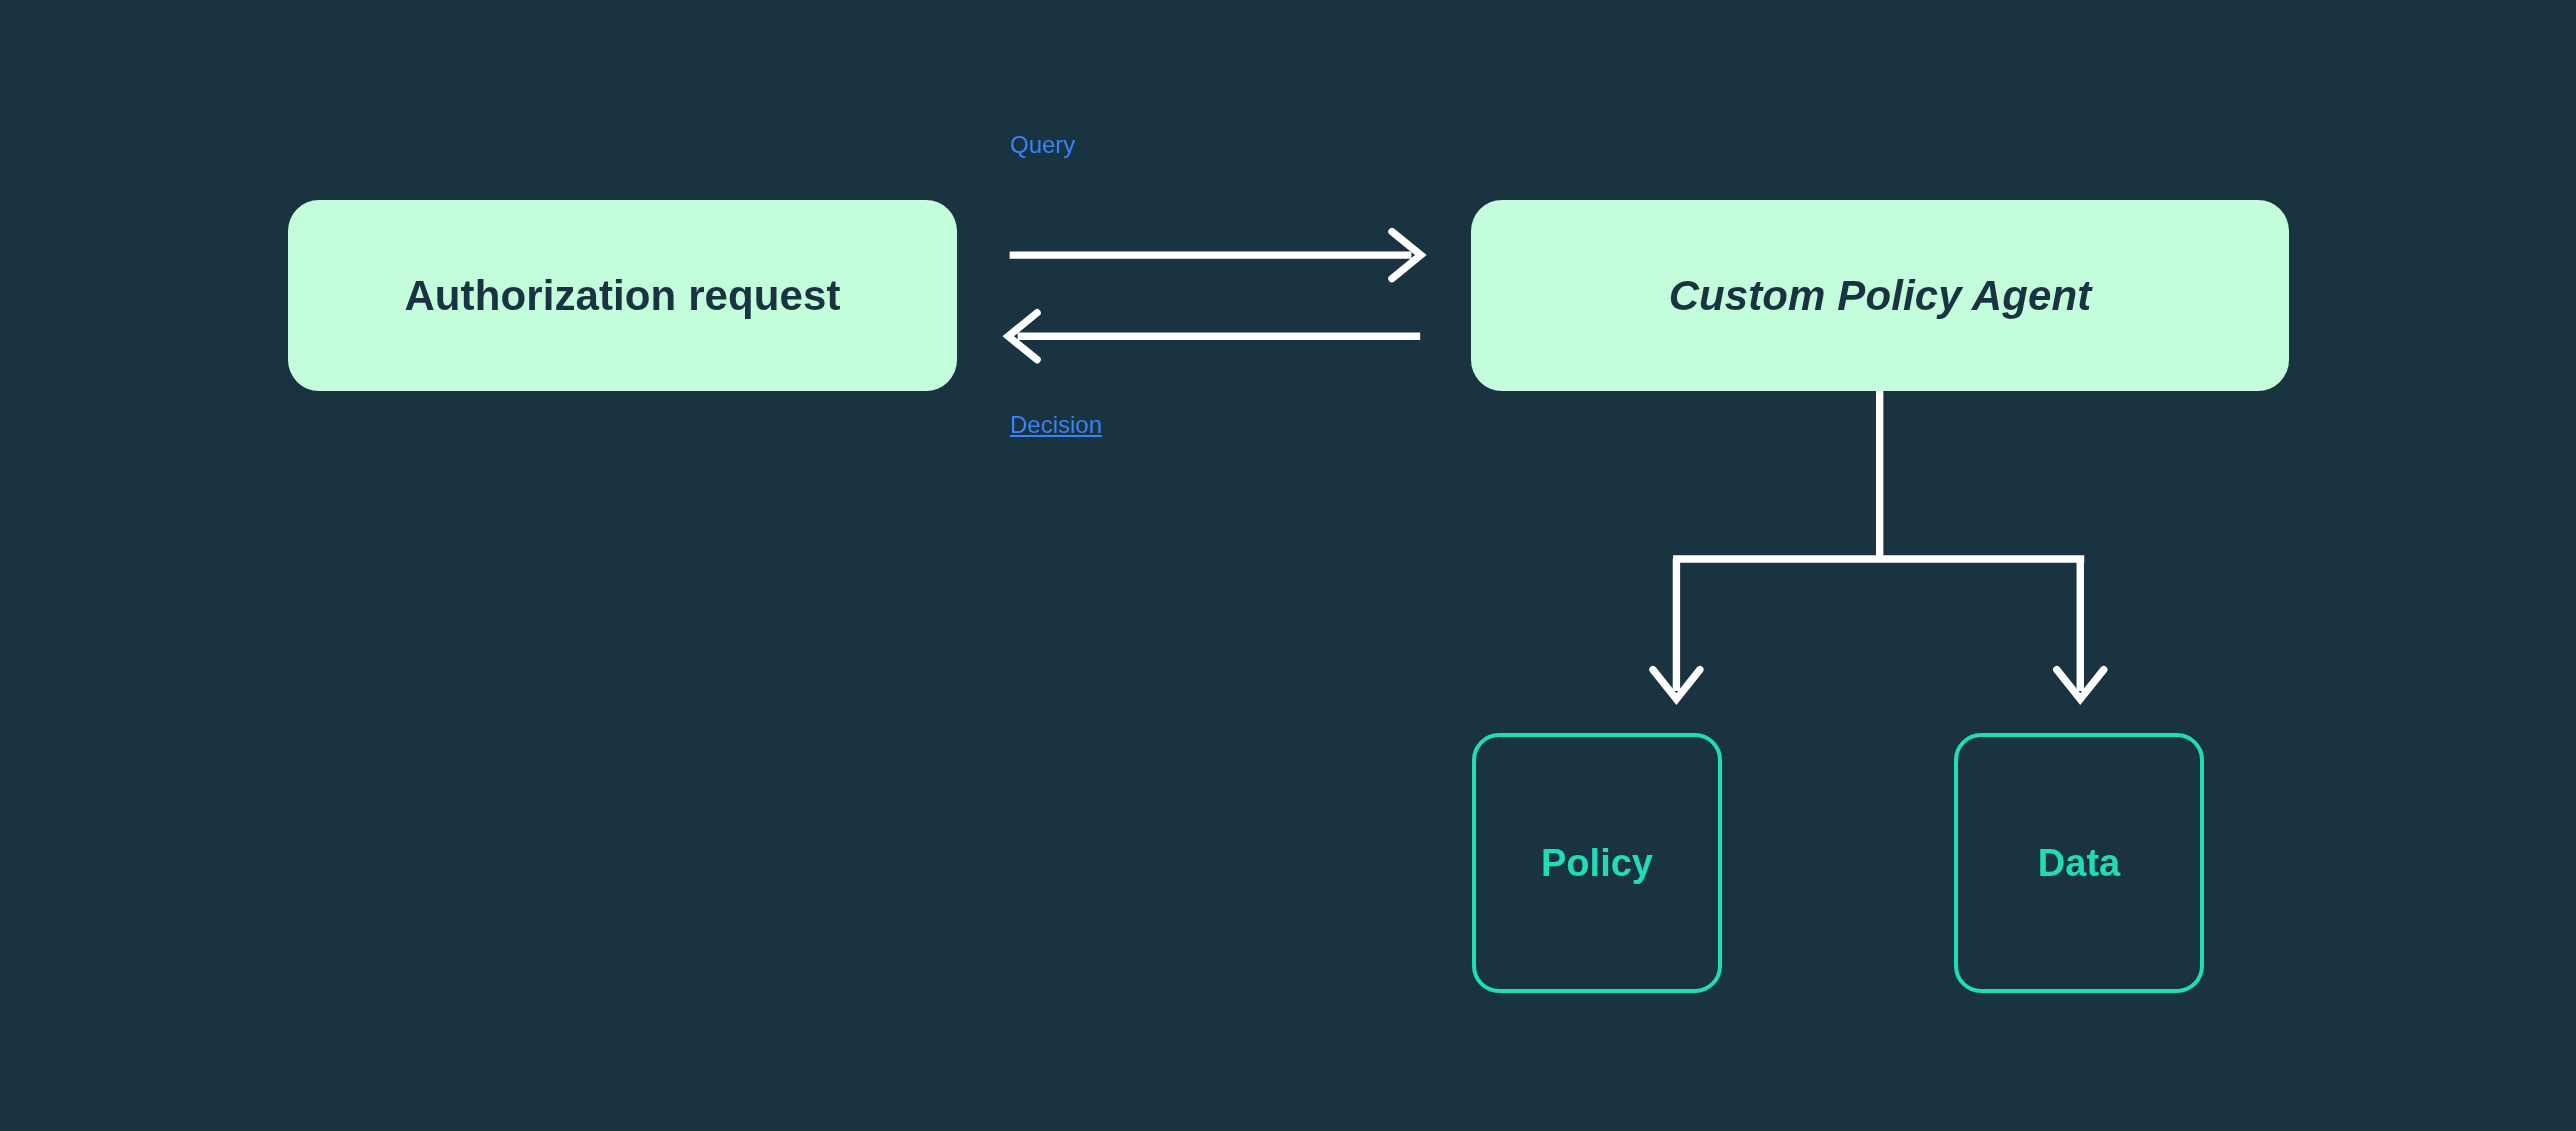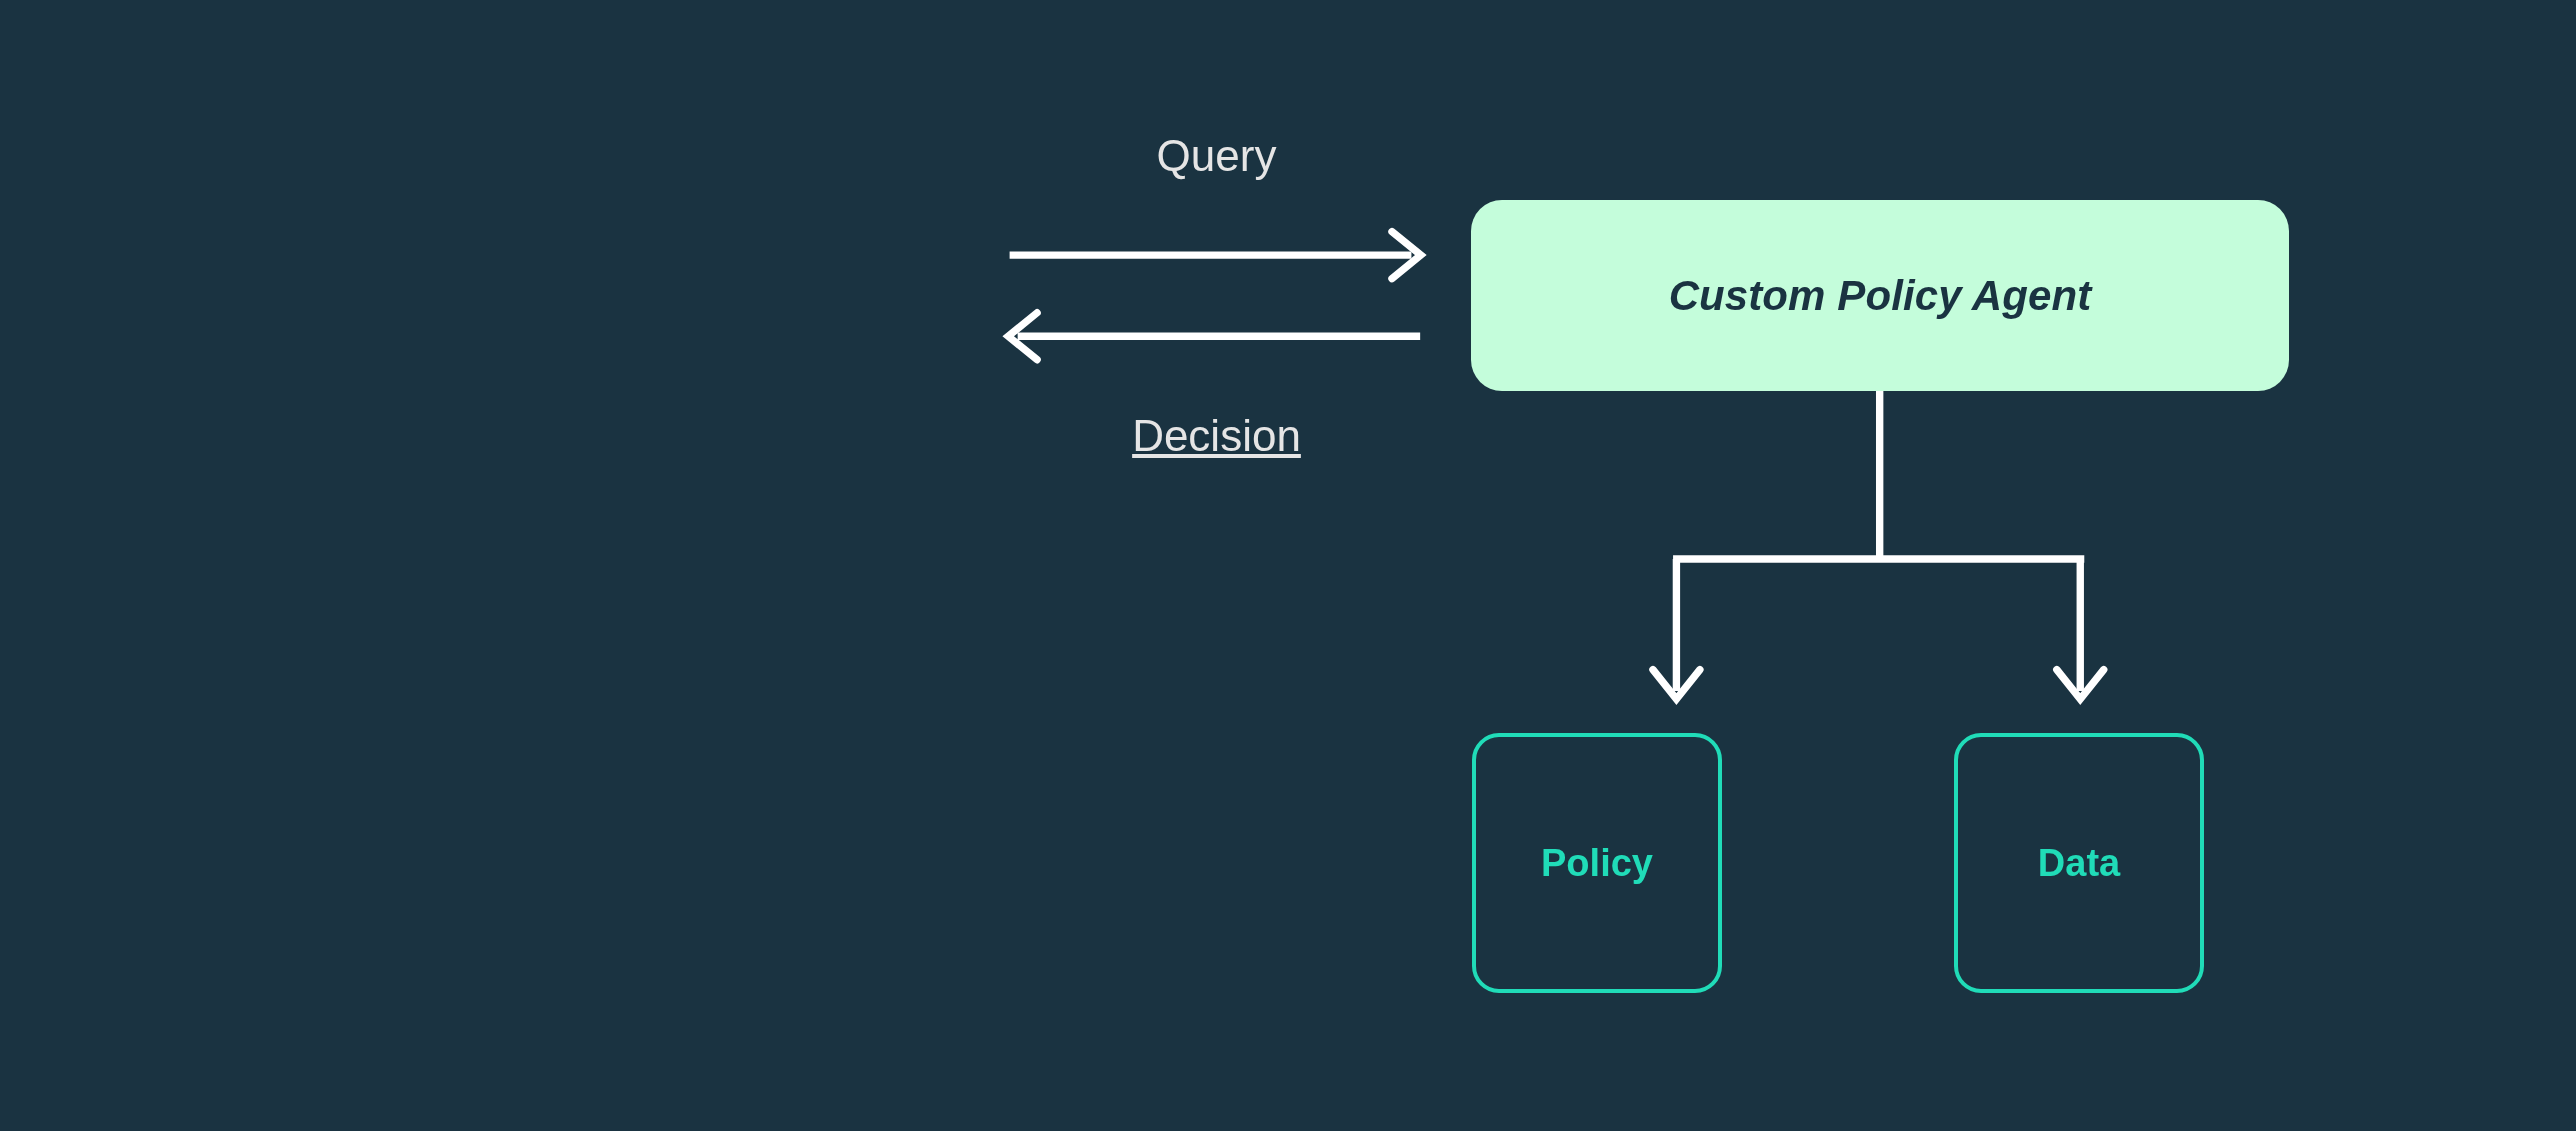--- a/index.html
+++ b/index.html
@@ -38,25 +38,24 @@
     background: transparent;
     border: 4.7px solid #20dcb8;
     border-radius: 27px;
     color: #20dcb8;
     font-weight: bold;
     font-size: 38px;
   }
   
   .edge-label {
     position: absolute;
-    color: #e5e5e5;
-    font-size: 44px;
+    color: #3b82f6;
+    font-size: 24px;
     font-weight: 400;
     white-space: nowrap;
-    text-align: center;
   }
   
   #node-auth-request {
     left: 288px;
     top: 200px;
     width: 669px;
     height: 191px;
   }
   #node-policy-agent {
     left: 1471px;
@@ -125,20 +124,23 @@
       <line x1="2499" y1="833" x2="2499" y2="1030" stroke="#ffffff" stroke-width="11" stroke-linecap="butt"></line>
       <polyline points="2464,998 2499,1042 2534,998" fill="none" stroke="#ffffff" stroke-width="11" stroke-linecap="round" stroke-linejoin="miter"></polyline>
     </g>
 
     <g>
       <line x1="3101" y1="833" x2="3101" y2="1030" stroke="#ffffff" stroke-width="11" stroke-linecap="butt"></line>
       <polyline points="3066,998 3101,1042 3136,998" fill="none" stroke="#ffffff" stroke-width="11" stroke-linecap="round" stroke-linejoin="miter"></polyline>
     </g>
   </svg>
 
+  <div class="node node-filled" id="node-auth-request">
+    <span>Authorization request</span>
+  </div>
 
   <div class="node node-filled" id="node-policy-agent">
     <span>Custom Policy Agent</span>
   </div>
 
   <div class="node node-outline" id="node-policy">
     <span>Policy</span>
   </div>
 
   <div class="node node-outline" id="node-data">

